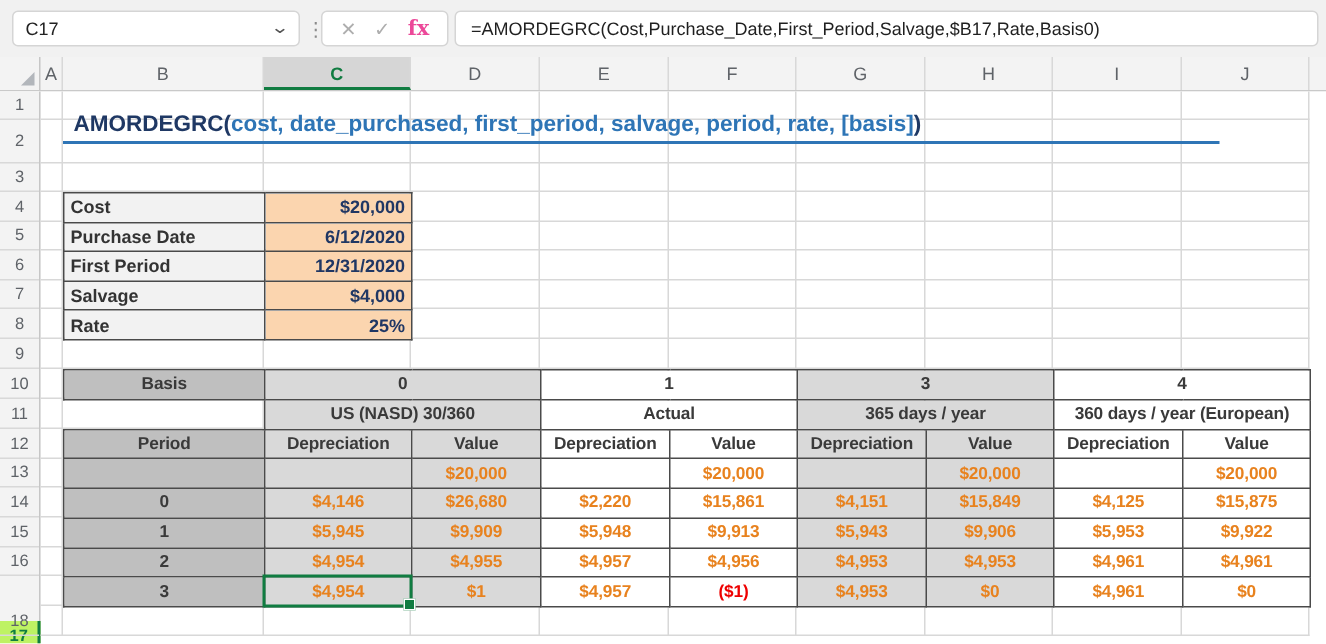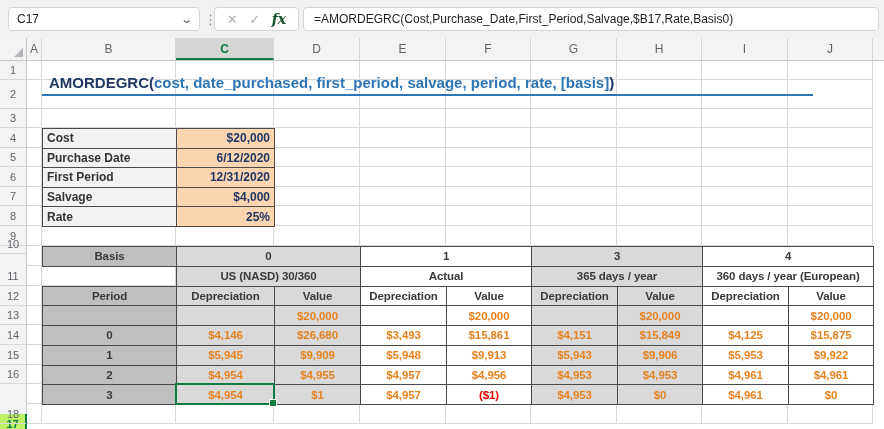--- a/index.html
+++ b/index.html
@@ -10,22 +10,22 @@
   #fbar{position:absolute;left:0;top:0;width:884px;height:38px;background:#f1f1f1;}
   .fbox{position:absolute;top:7px;height:24px;background:#fff;border:1px solid #d5d5d5;
         border-radius:4px;box-sizing:border-box;display:flex;align-items:center;}
   #namebox{left:8px;width:192px;padding:0 8px;justify-content:space-between;
            font-size:12px;color:#222;}
   #namebox .chev{color:#555;font-size:11px;line-height:1;transform:scaleX(1.4);}
   #dots{position:absolute;left:204px;top:8px;height:22px;display:flex;align-items:center;
         color:#8a8a8a;font-size:13px;letter-spacing:0;}
   #fxgroup{left:214px;width:85px;justify-content:space-around;padding:0 6px;}
   #fxgroup .ic{font-size:13px;color:#aeaeae;}
-  #fxgroup .fx{font-family:"DejaVu Serif",serif;font-style:italic;font-weight:bold;
-               font-size:14px;color:#14532d;text-align:center;}
+  #fxgroup .fx{font-family:"DejaVu Serif",serif;font-weight:bold;
+               font-size:14px;color:#ec4899;text-align:center;}
   #formulabox{left:303px;width:576px;padding:0 10px;font-size:12px;color:#1f1f1f;
               white-space:nowrap;overflow:hidden;}
 
   
   #colheaders{position:absolute;left:0;top:38px;width:884px;height:23px;background:#f3f3f3;
               border-bottom:1px solid #c9c9c9;box-sizing:border-box;}
   #corner{position:absolute;left:0;top:0;width:27px;height:22px;
           border-right:1px solid #c6c6c6;box-sizing:border-box;}
   #corner .tri{position:absolute;right:3px;bottom:3px;width:0;height:0;
                border-top:9px solid transparent;border-right:9px solid #b2b6bb;}
@@ -115,21 +115,21 @@
     <div id="gutter">
         <div class="rh" style="top: 0px; height: 19px; width: 26px;">1</div>
         <div class="rh" style="top: 19px; height: 29px; width: 26px;">2</div>
         <div class="rh" style="top: 48px; height: 19px; width: 26px;">3</div>
         <div class="rh" style="top: 67px; height: 20px; width: 26px;">4</div>
         <div class="rh" style="top: 87px; height: 19px; width: 26px;">5</div>
         <div class="rh" style="top: 106px; height: 20px; width: 26px;">6</div>
         <div class="rh" style="top: 126px; height: 19px; width: 26px;">7</div>
         <div class="rh" style="top: 145px; height: 20px; width: 26px;">8</div>
         <div class="rh" style="top: 165px; height: 20px; width: 26px;">9</div>
-        <div class="rh" style="top: 173px; height: 20px; width: 26px;">10</div>
+        <div class="rh" style="top: 185px; height: 20px; width: 26px;">10</div>
         <div class="rh" style="top: 205px; height: 20px; width: 26px;">11</div>
         <div class="rh" style="top: 225px; height: 20px; width: 26px;">12</div>
         <div class="rh" style="top: 245px; height: 19px; width: 26px;">13</div>
         <div class="rh" style="top: 264px; height: 20px; width: 26px;">14</div>
         <div class="rh" style="top: 284px; height: 20px; width: 26px;">15</div>
         <div class="rh" style="top: 304px; height: 19px; width: 26px;">16</div>
         <div class="rh sel" style="top: 323px; height: 20px; width: 27px;">17</div>
         <div class="rh" style="top: 343px; height: 20px; width: 26px;">18</div>
       </div>
     <div id="grid">
@@ -242,21 +242,21 @@
             <td class="un val">$20,000</td>
             <td class="sh"></td>
             <td class="sh val">$20,000</td>
             <td class="un"></td>
             <td class="un val">$20,000</td>
           </tr>
           <tr style="height: 19.75px;">
             <td class="lb">0</td>
             <td class="sh val">$4,146</td>
             <td class="sh val">$26,680</td>
-            <td class="un val">$3,493</td>
+            <td class="un val">$2,220</td>
             <td class="un val">$15,861</td>
             <td class="sh val">$4,151</td>
             <td class="sh val">$15,849</td>
             <td class="un val">$4,125</td>
             <td class="un val">$15,875</td>
           </tr>
           <tr style="height: 19.75px;">
             <td class="lb">1</td>
             <td class="sh val">$5,945</td>
             <td class="sh val">$9,909</td>

